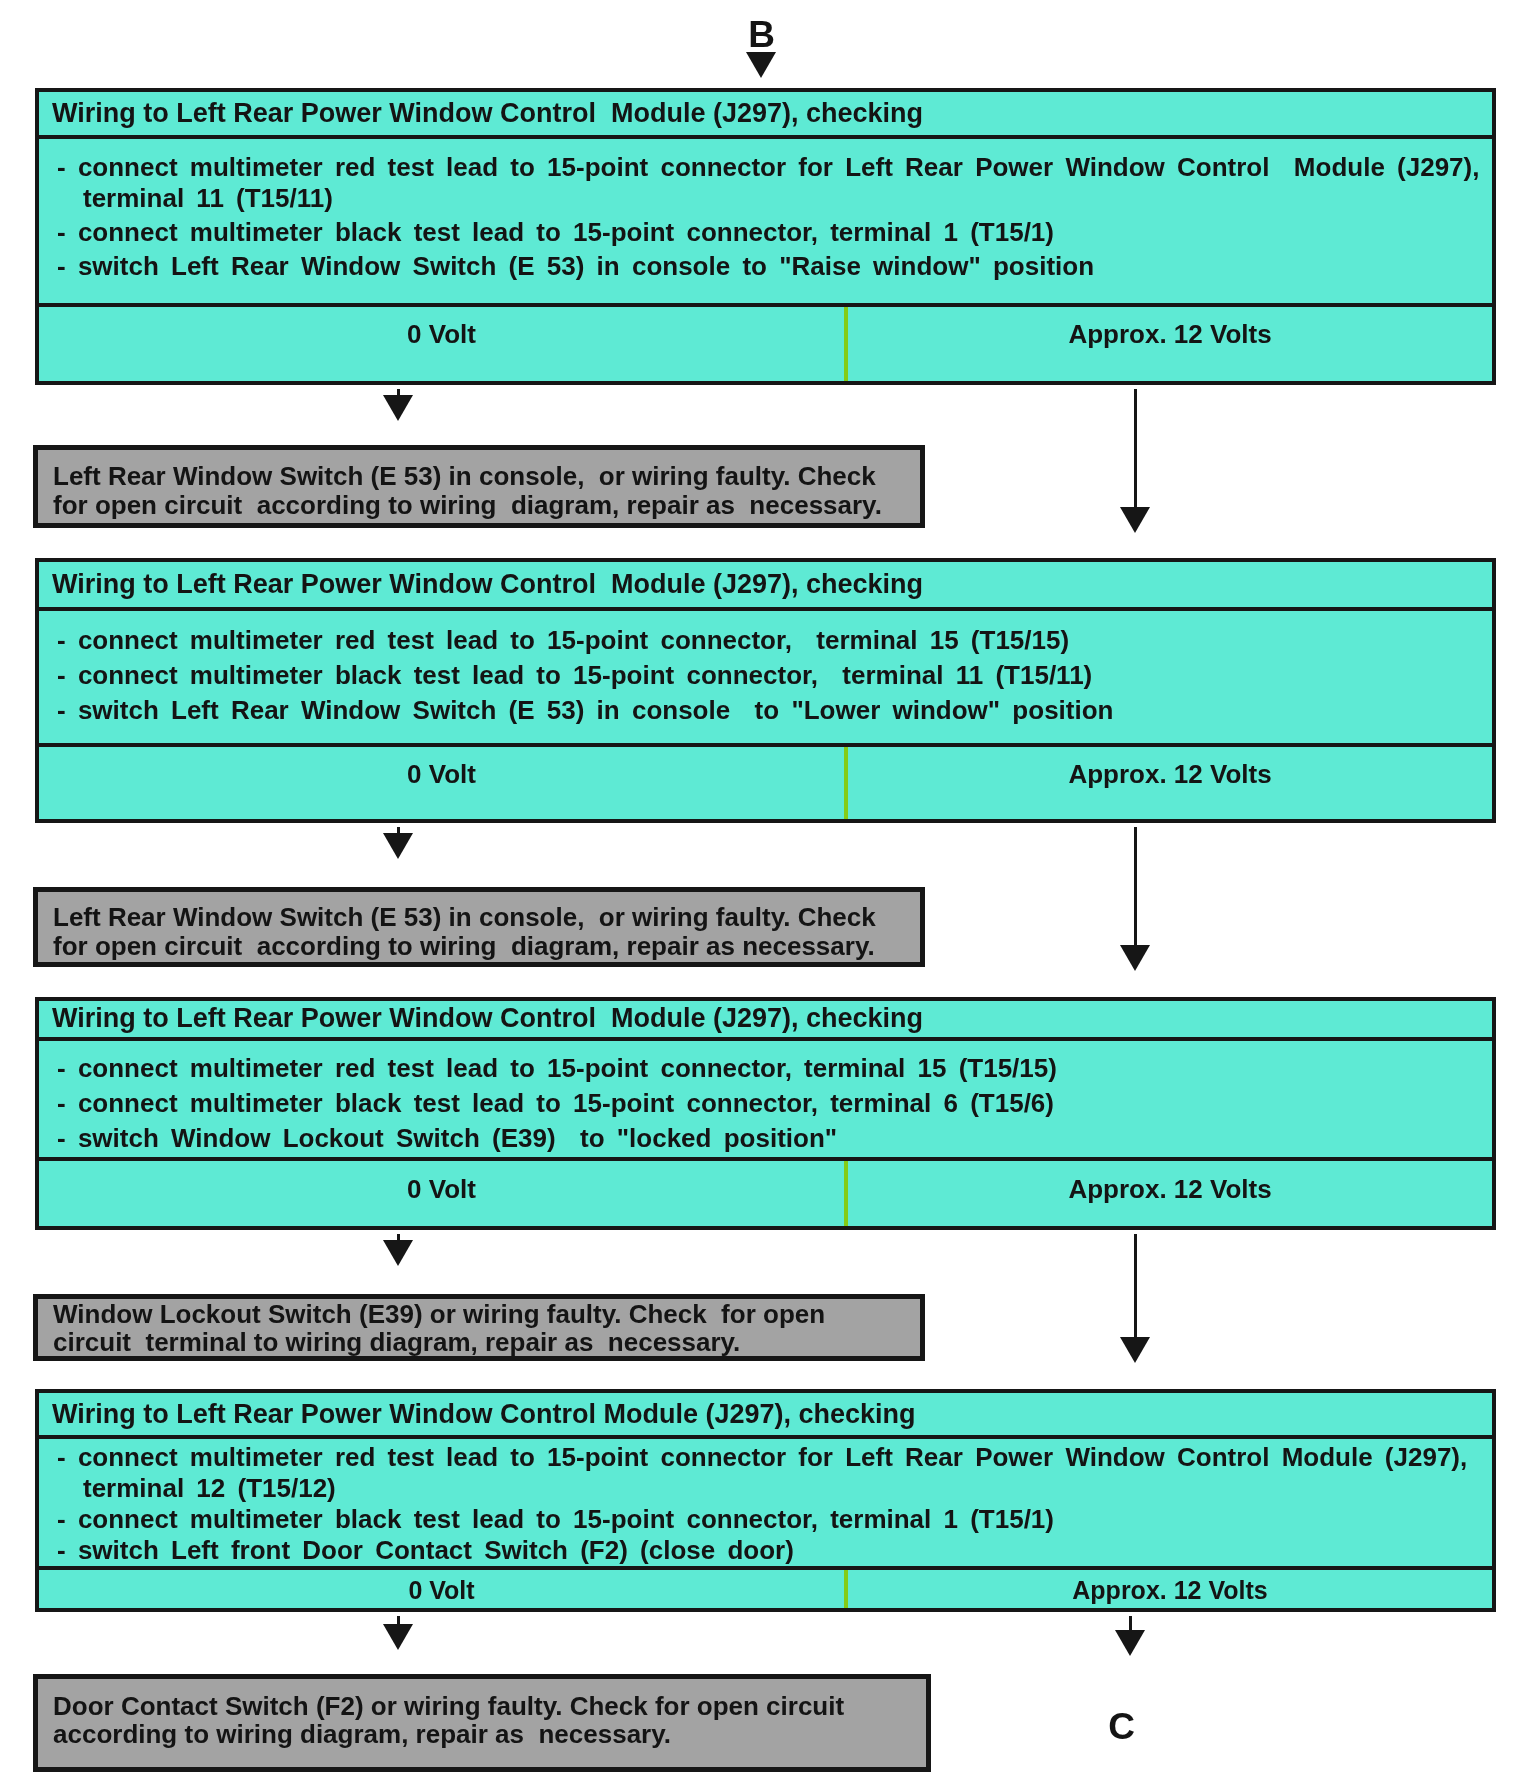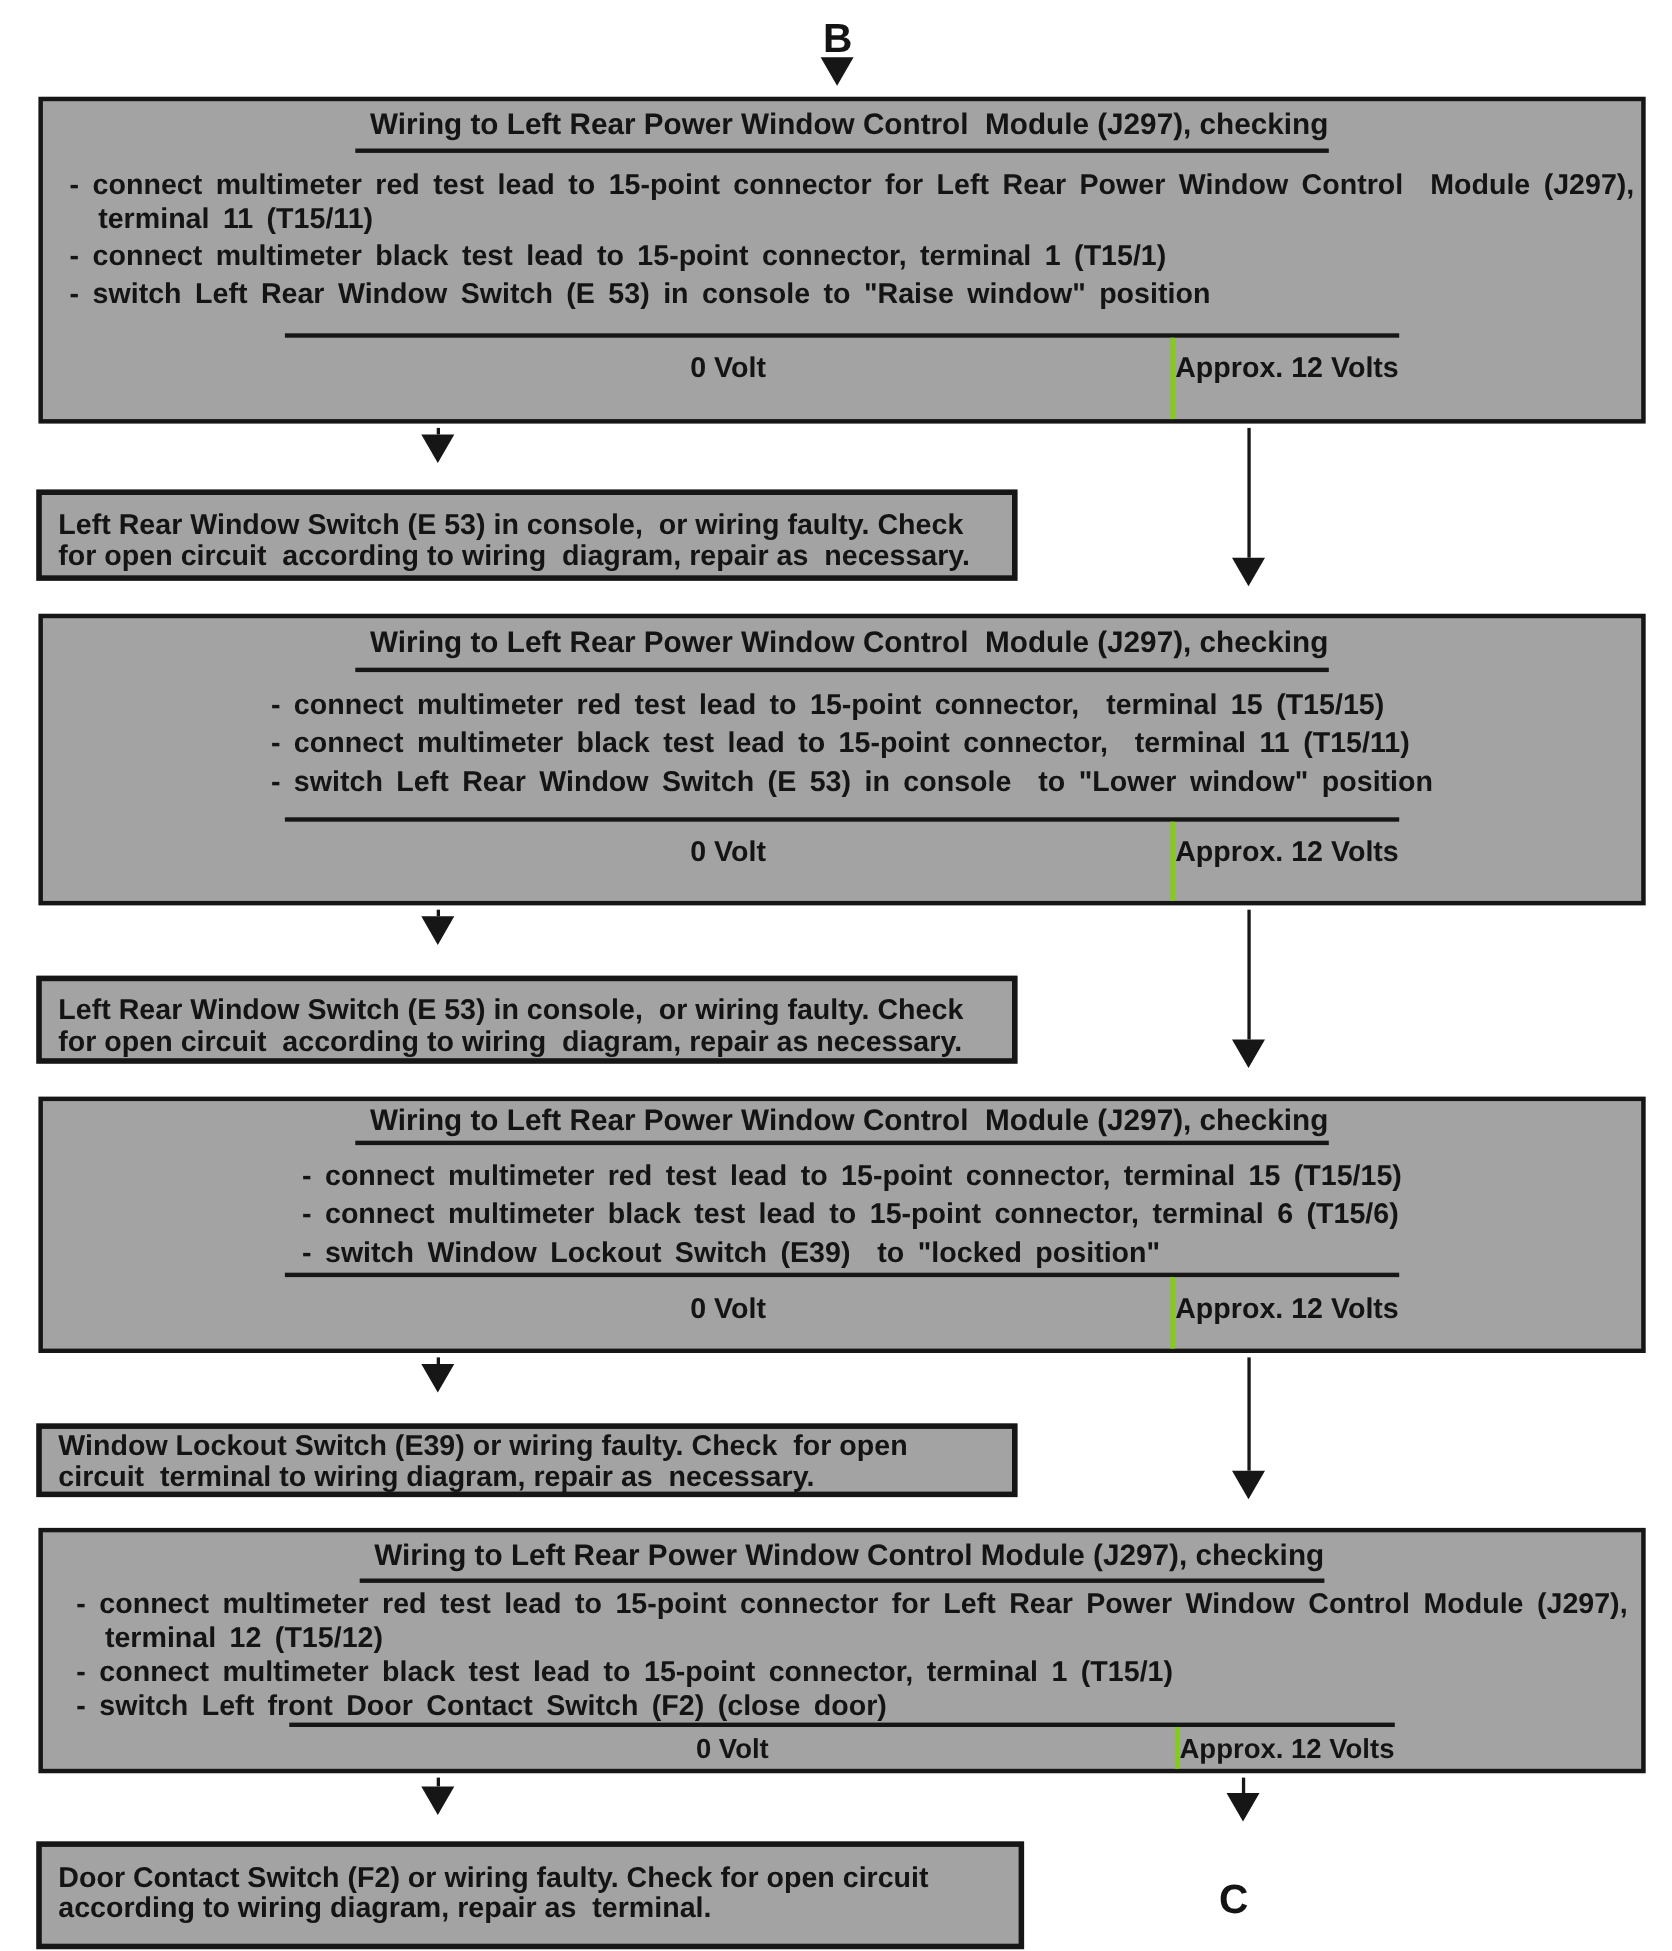--- a/index.html
+++ b/index.html
@@ -28,23 +28,23 @@
   .arrow .head{
     width:0;height:0;flex:0 0 26px;
     border-left:15px solid transparent;
     border-right:15px solid transparent;
     border-top:26px solid #161616;
   }
   
   .checkbox{
     position:absolute;left:35px;width:1461px;
     border:4px solid #161616;
-    background:#a3a3a3;
-    box-sizing:border-box;
-    display:flex;flex-direction:column;align-items:center;
+    background:#5eead4;
+    box-sizing:border-box;
+    display:flex;flex-direction:column;
   }
   .box-header{
     border-bottom:4px solid #161616;
     display:flex;align-items:center;
     padding-left:13px;
     font-size:27px;font-weight:700;
     box-sizing:border-box;
   }
   .box-body{
     flex:1;box-sizing:border-box;
@@ -232,18 +232,18 @@
     <div class="stem"></div>
     <div class="head"></div>
   </div>
   <div class="arrow" style="left:1115px;top:1616px;height:66px;">
     <div class="stem"></div>
     <div class="head"></div>
   </div>
 
   <div class="errorbox" style="top:1674px;height:98px;width:898px;padding-top:13px;">
     <div class="e-line txt" style="line-height:28px;">Door Contact Switch (F2) or wiring faulty. Check for open circuit</div>
-    <div class="e-line txt" style="line-height:28px;">according to wiring diagram, repair as  terminal.</div>
+    <div class="e-line txt" style="line-height:28px;">according to wiring diagram, repair as  necessary.</div>
   </div>
 
   <div class="connector txt" style="left:1098px;top:1706px;width:48px;">C</div>
 
 </div>
 
 </body></html>

